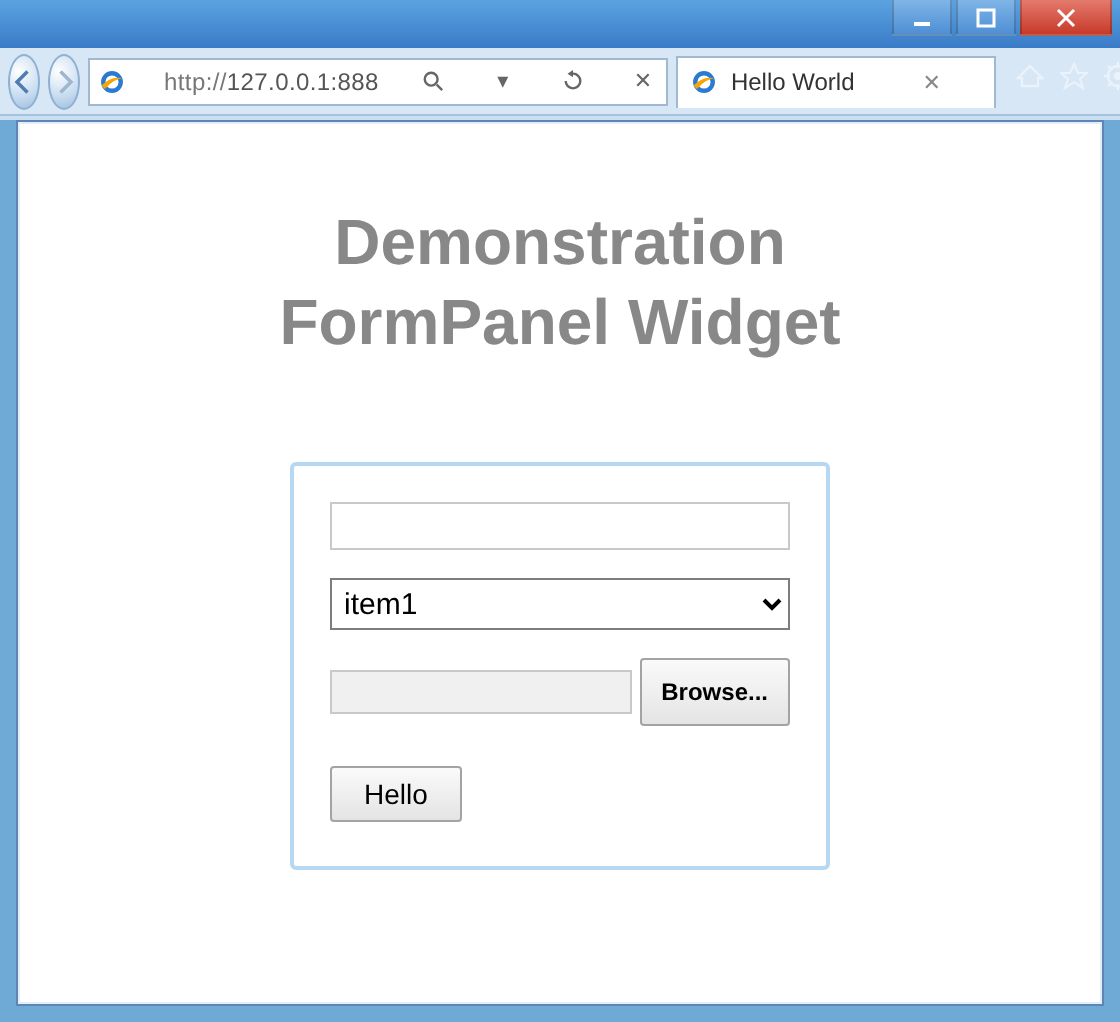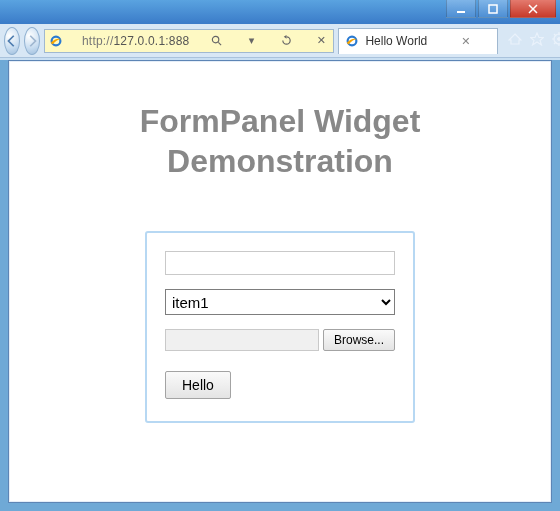--- a/index.html
+++ b/index.html
@@ -57,21 +57,21 @@
     width: 28px; height: 28px;
     border-radius: 50%;
     background: radial-gradient(circle at 30% 30%, #fff, #c7dcf0 60%, #9fbedd);
     border: 1px solid #8fb0d0;
     display: flex; align-items: center; justify-content: center;
   }
   .navbtn svg { width: 14px; height: 14px; fill: #4f7db0; }
   .addrbox {
     flex: 1;
     height: 24px;
-    background: #fef9c3;
+    background: #ffffff;
     border: 1px solid #a0b8d0;
     display: flex;
     align-items: center;
     padding: 0 4px;
     gap: 19px;
     font-size: 12px;
     color: #555;
   }
   .addr-icon { width: 14px; height: 14px; }
   .addr-icon .ie-ring { fill: none; stroke: #2a7ad1; stroke-width: 2.5; }
@@ -157,26 +157,27 @@
     padding: 1px 2px;
   }
   .file-row { display: flex; align-items: center; gap: 4px; }
   .file-path {
     flex: 1;
     height: 22px;
     border: 1px solid #c9c9c9;
     background: #f0f0f0;
   }
   .browse-btn {
-    height: 22px;
+    height: 34px;
     padding: 0 10px;
     font-size: 12px;
     background: linear-gradient(to bottom, #fafafa, #e4e4e4);
     border: 1px solid #a3a3a3;
     border-radius: 2px;
+    font-weight: bold;
   }
   .submit-btn {
     height: 28px;
     padding: 0 16px;
     font-size: 14px;
     background: linear-gradient(to bottom, #fafafa, #e4e4e4);
     border: 1px solid #a3a3a3;
     border-radius: 2px;
     margin-top: 6px;
   }
@@ -265,22 +266,22 @@
             <circle cx="7" cy="7" r="5" fill="none" stroke="#eaf2fb" stroke-width="1.2"></circle>
             <circle cx="7" cy="7" r="1.5" fill="#eaf2fb"></circle>
             <path d="M7 0 V3 M7 11 V14 M0 7 H3 M11 7 H14 M2 2 L4 4 M10 10 L12 12 M12 2 L10 4 M4 10 L2 12" stroke="#eaf2fb" stroke-width="1.2"></path>
           </svg>
       </span>
     </div>
   </div>
 
   <div class="viewport">
     <div class="page-title">
+      <div>Demonstration</div>
       <div>FormPanel Widget</div>
-      <div>Demonstration</div>
     </div>
 
     <div class="form-panel">
       <div class="field-row">
         <input type="text" class="text-input" value="" style="">
       </div>
       <div class="field-row">
         <select class="select">
           <option>item1</option>
         </select>

